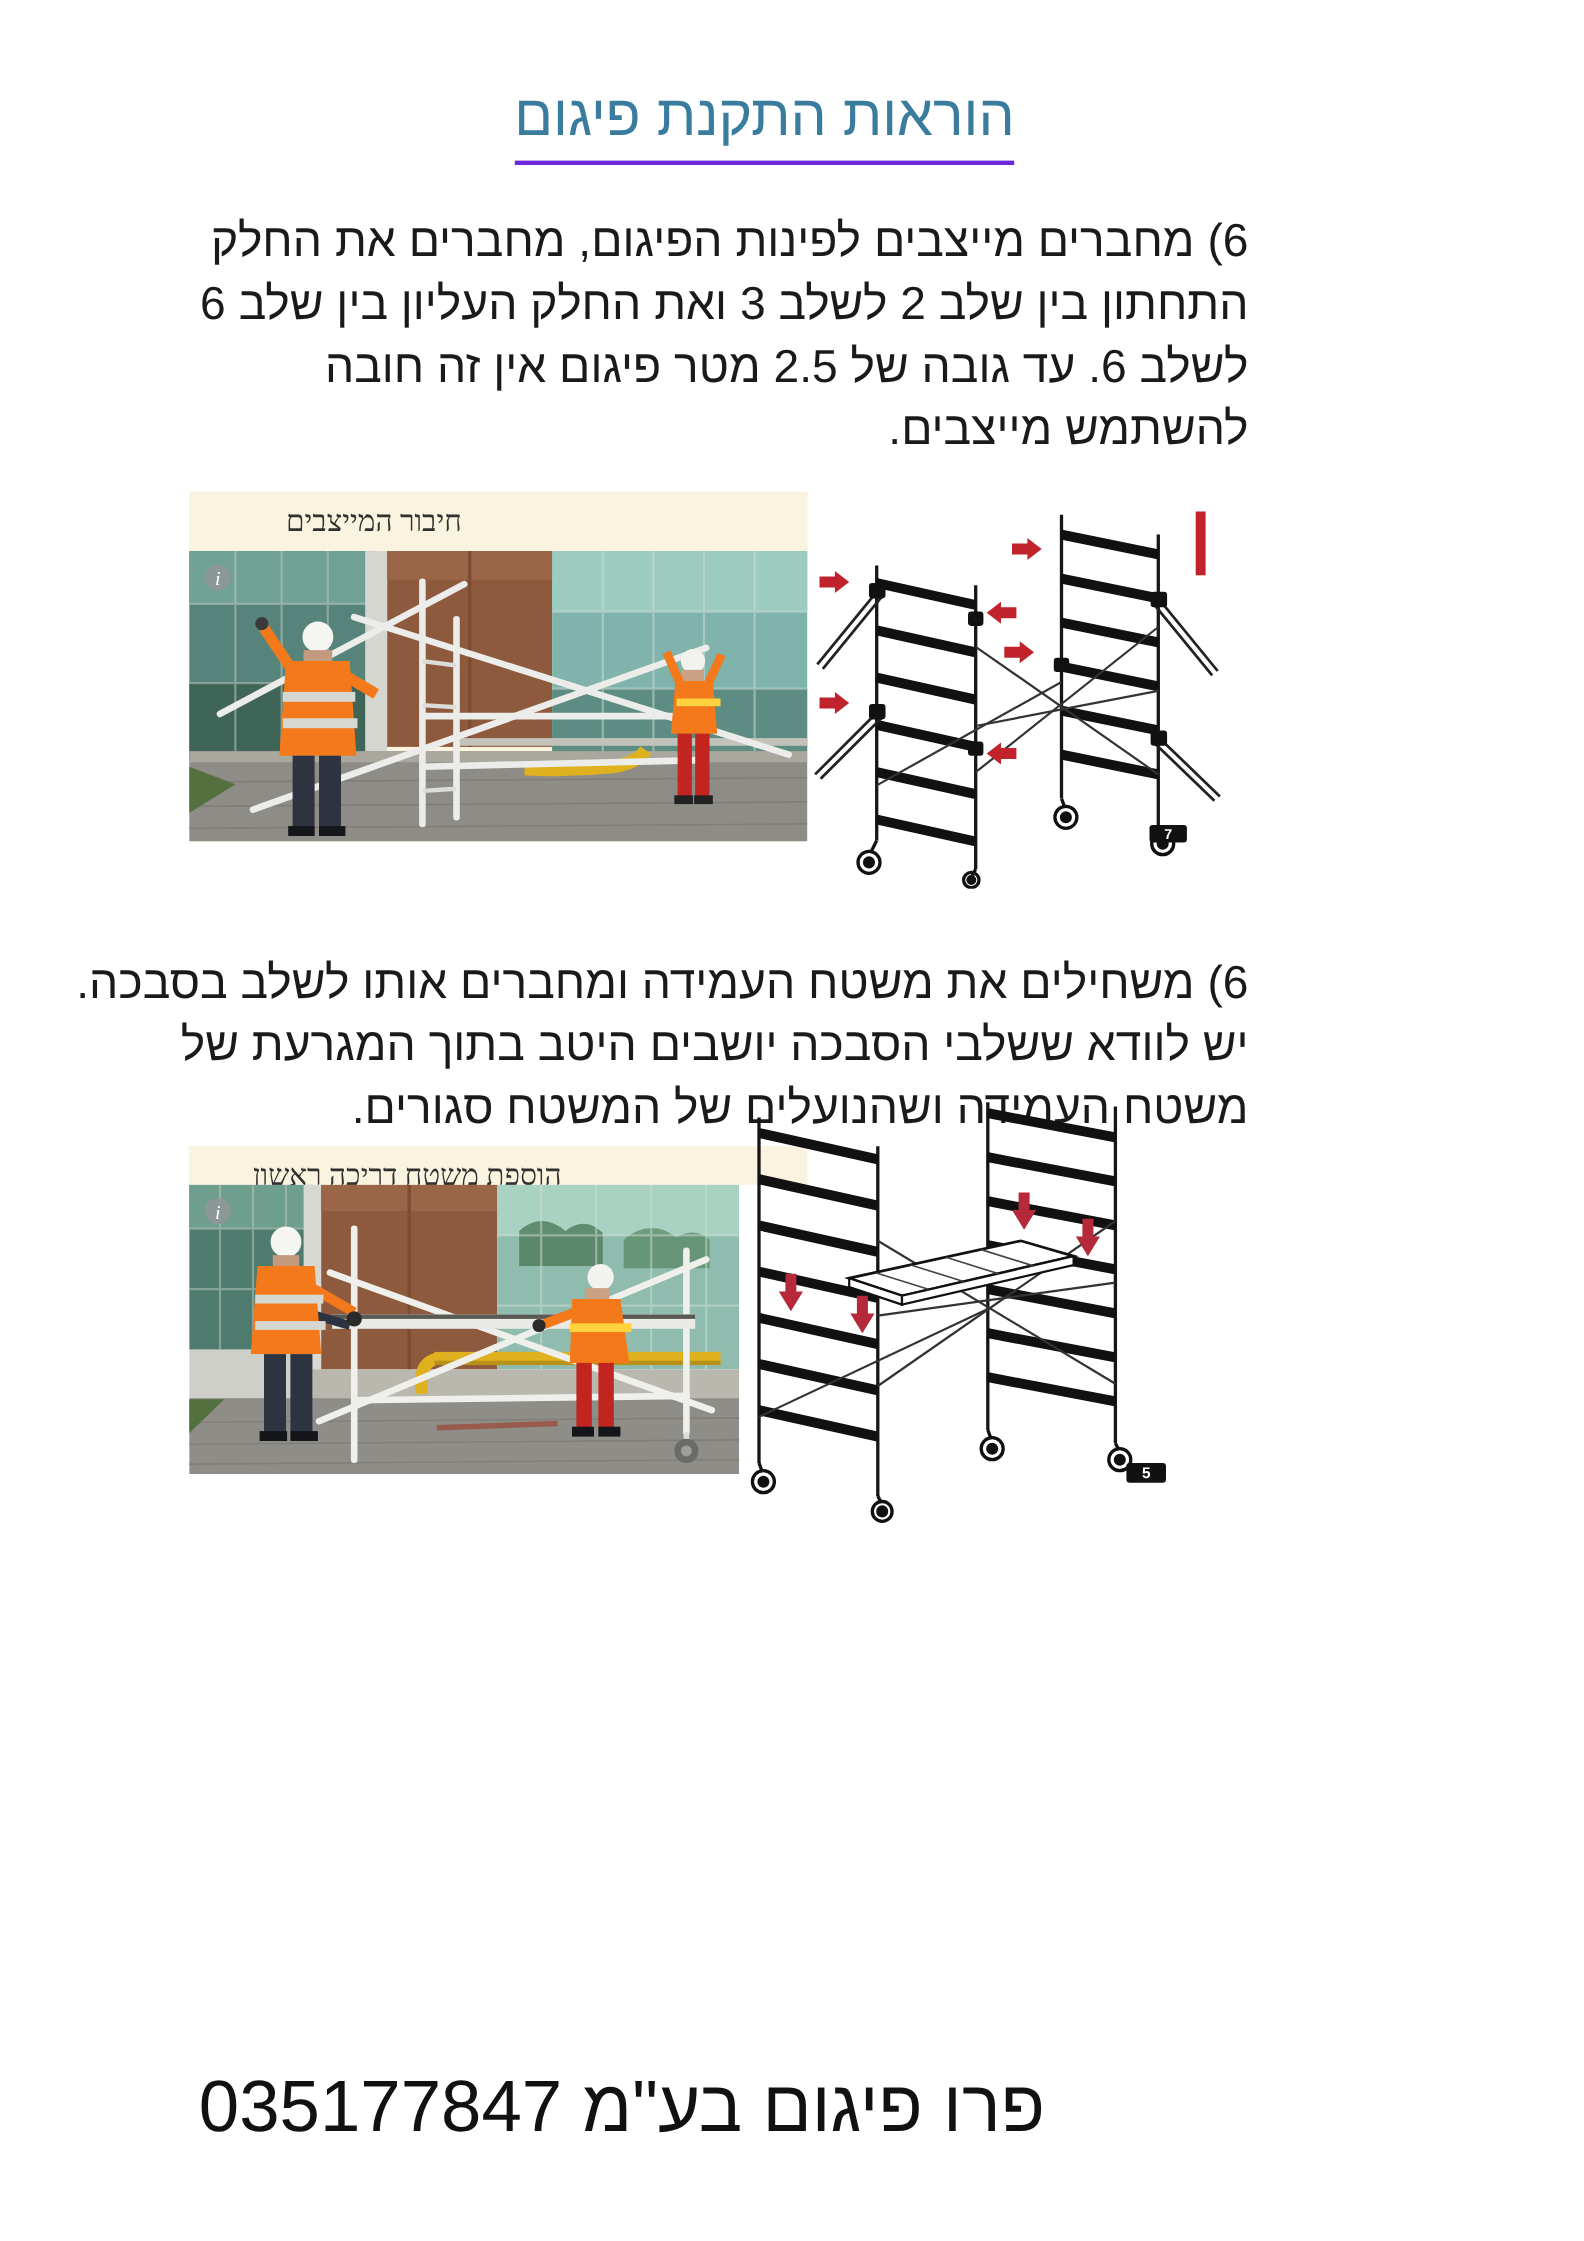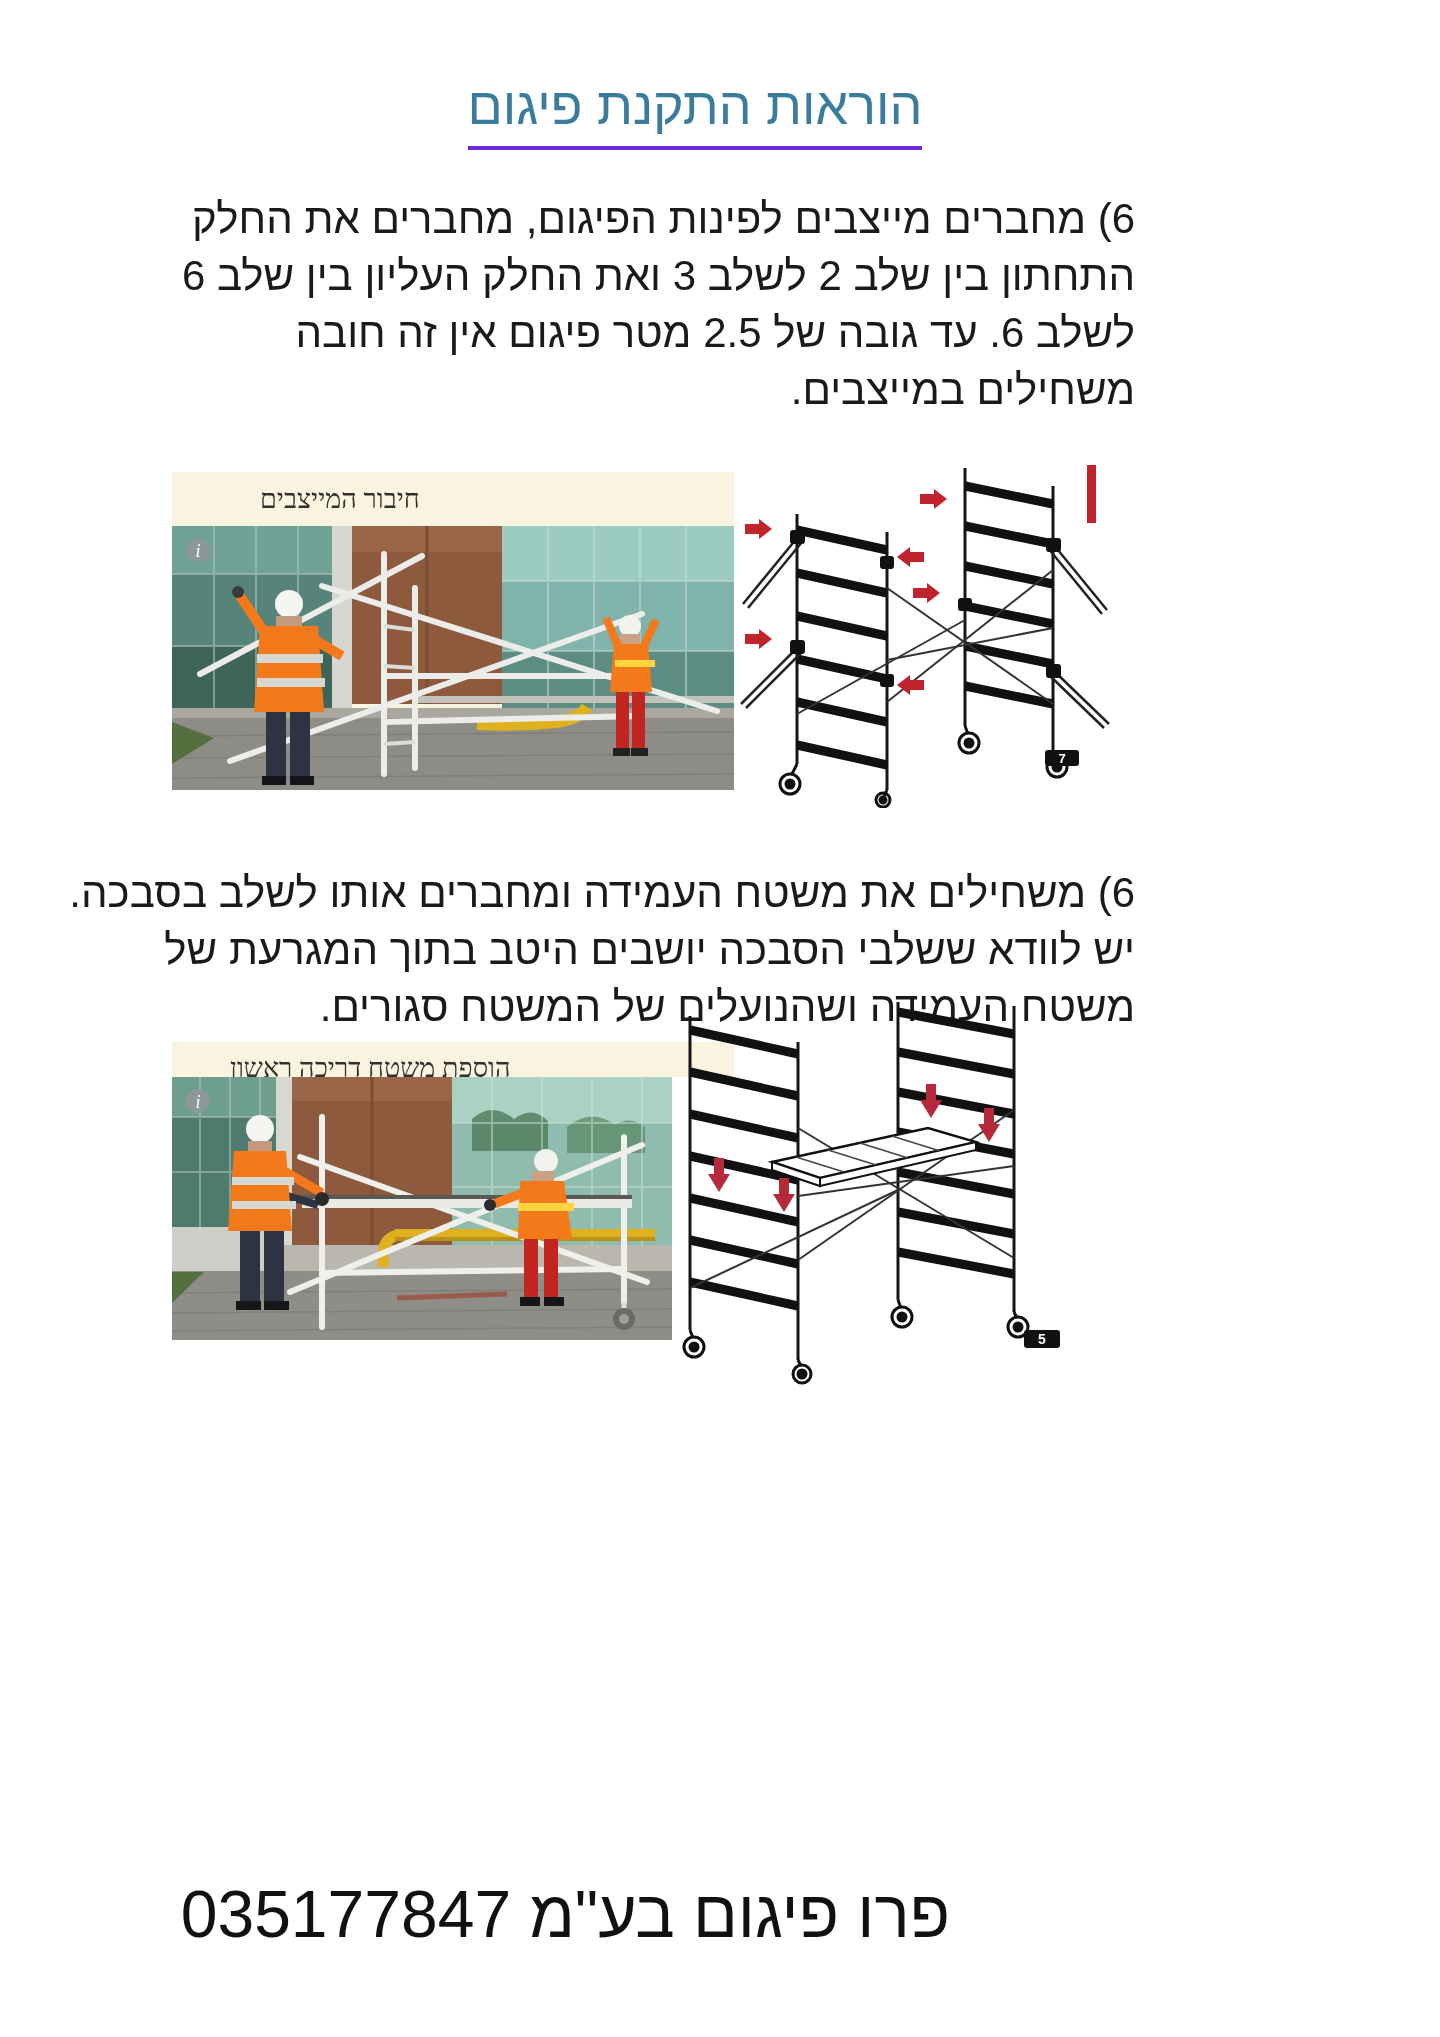--- a/index.html
+++ b/index.html
@@ -3,21 +3,21 @@
 <meta charset="utf-8">
 <style>
   html,body{margin:0;padding:0;background:#ffffff;}
   body{width:1440px;height:2037px;position:relative;font-family:"Liberation Sans",sans-serif;color:#1a1a1a;overflow:hidden;}
   .title{position:absolute;top:76px;left:0;width:1390px;text-align:center;margin:0;font-size:52px;font-weight:500;color:#3a7c9e;}
   .title span{display:inline-block;border-bottom:4px solid #6d28d9;padding-bottom:10px;}
   .para{position:absolute;right:305px;direction:rtl;text-align:right;font-size:42px;line-height:57px;color:#1a1a1a;white-space:nowrap;}
   .para-5{top:190px;}
   .para-6{top:864px;}
   .photo-card{position:absolute;background:#faf3df;}
-  .photo-card-1{left:172px;top:472px;width:562px;height:318px;}
+  .photo-card-1{left:172px;top:447px;width:562px;height:318px;}
   .photo-card-2{left:172px;top:1042px;width:562px;height:315px;background:transparent;}
   .caption-band{background:#faf3df;direction:rtl;text-align:right;font-family:"Liberation Serif",serif;color:#30302e;font-size:27px;}
   .caption-band-1{height:54px;line-height:54px;padding-left:0;}
   .caption-band-1 .cap{padding-left:88px;}
   .caption-band-2{height:35px;line-height:52px;}
   .caption-band-2 .cap{padding-left:58px;}
   .cap{display:block;direction:rtl;unicode-bidi:plaintext;text-align:left;}
   .photo-wrap{position:relative;font-size:0;}
   .photo-wrap svg{display:block;}
   .diagram{position:absolute;}
@@ -27,21 +27,21 @@
 </style>
 </head>
 <body>
 
 <h1 class="title"><span>הוראות התקנת פיגום</span></h1>
 
 <div class="para para-5">
   <div>6) מחברים מייצבים לפינות הפיגום, מחברים את החלק</div>
   <div>התחתון בין שלב 2 לשלב 3 ואת החלק העליון בין שלב 6</div>
   <div>לשלב 6. עד גובה של 2.5 מטר פיגום אין זה חובה</div>
-  <div>משחילים במייצבים.</div>
+  <div>להשתמש מייצבים.</div>
 </div>
 
 <figure class="photo-card photo-card-1" style="margin:0;">
   <div class="caption-band caption-band-1">
     <span class="cap" style="padding-left:88px;text-align:left;direction:rtl;">חיבור המייצבים</span>
   </div>
   <div class="photo-wrap">
     <svg width="562" height="264" viewBox="0 0 562 264">
       <rect x="0" y="0" width="170" height="190" fill="#56847b"></rect>
       <rect x="0" y="0" width="170" height="48" fill="#6fa294"></rect>

